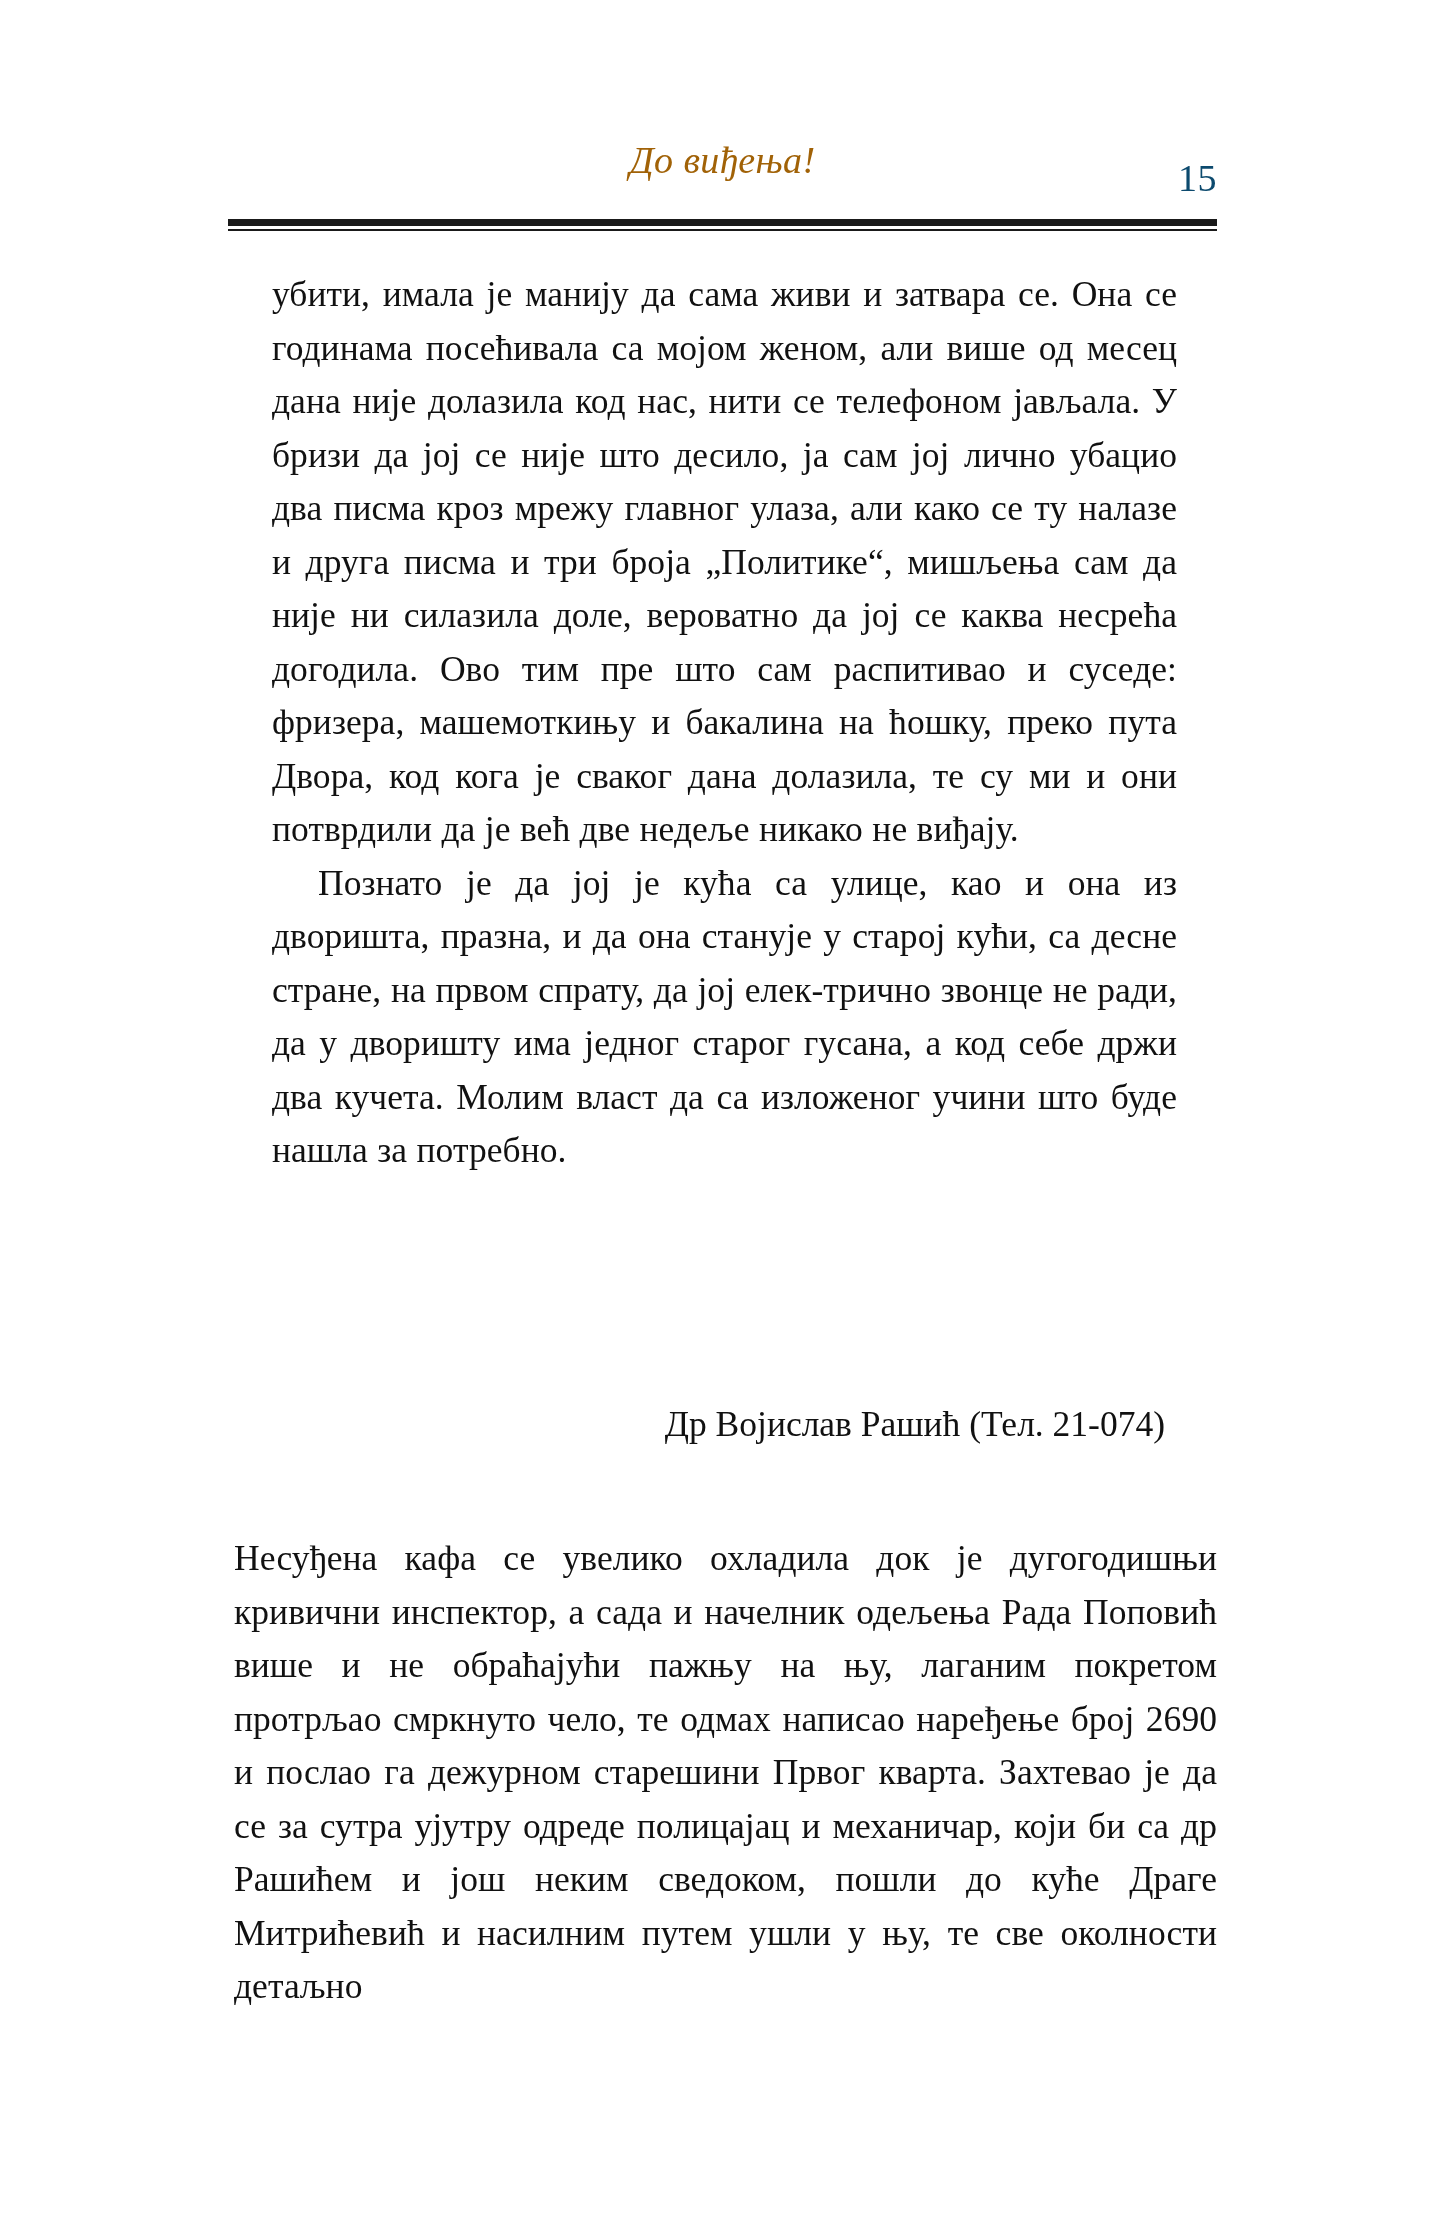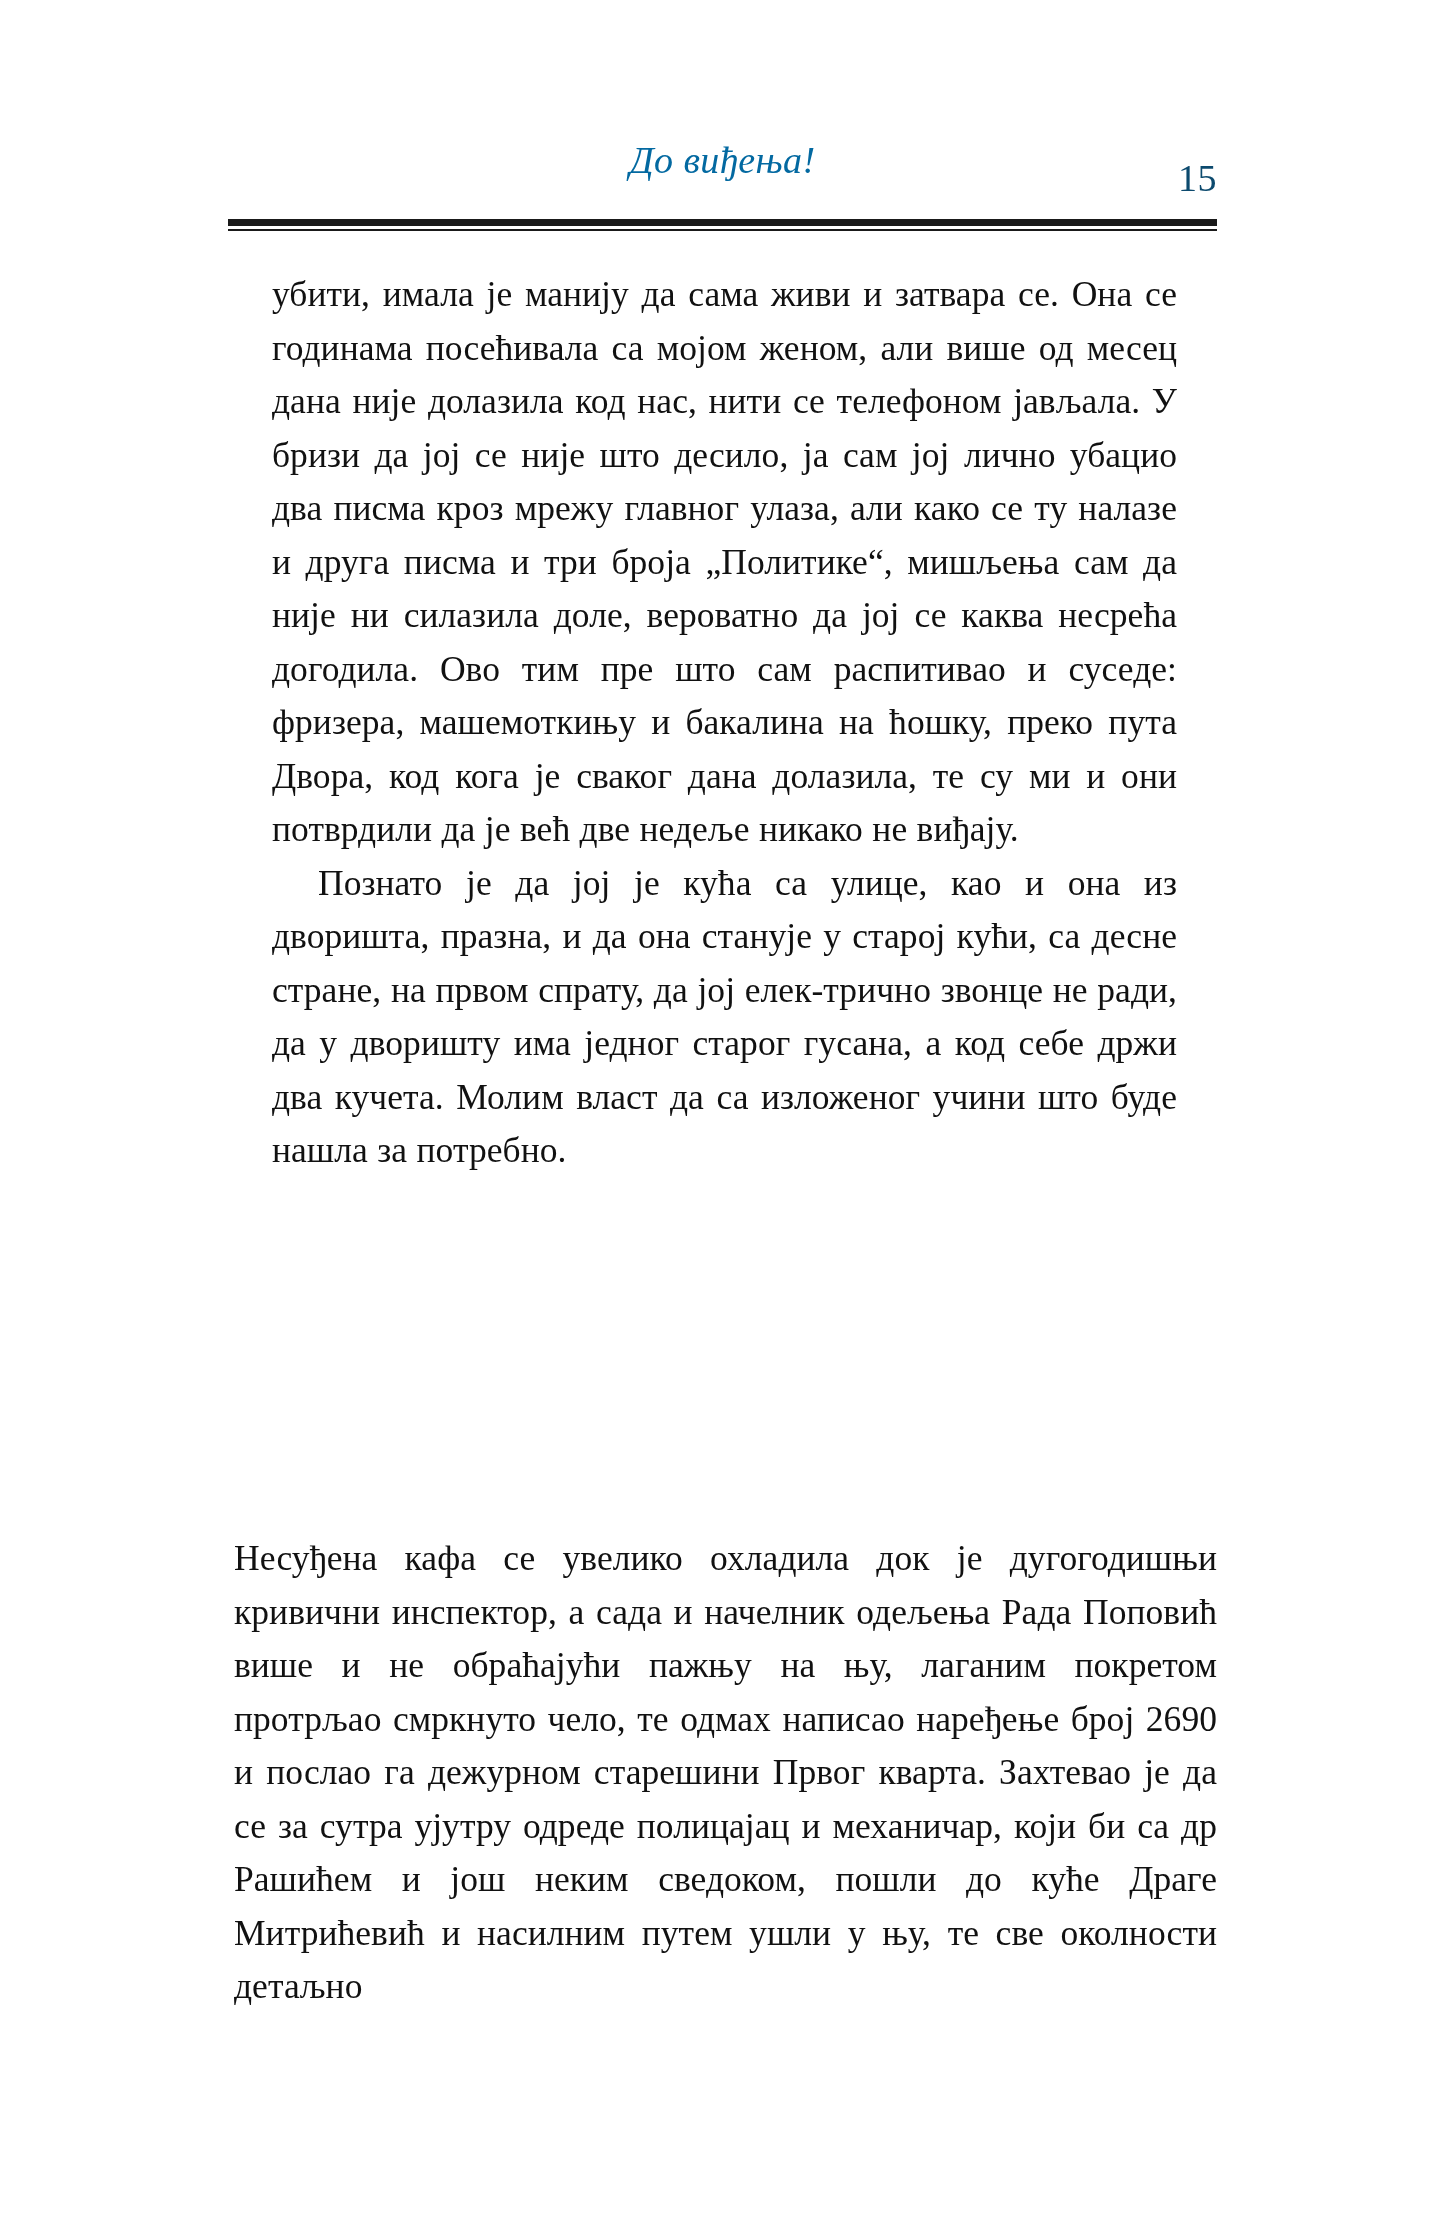--- a/index.html
+++ b/index.html
@@ -32,21 +32,21 @@
     top: 138px;
     height: 62px;
     display: flex;
     align-items: baseline;
     justify-content: center;
   }
   .running-head-title {
     font-style: italic;
     font-size: 38px;
     letter-spacing: 0.4px;
-    color: #0369a1;
+    color: #a16207;
     white-space: nowrap;
   }
   .running-head-folio {
     position: absolute;
     right: 0;
     bottom: 0;
     font-size: 38px;
     font-style: normal;
     color: #0c4a6e;
     letter-spacing: 0.5px;
@@ -135,18 +135,19 @@
   <div class="head-rule">
     <div class="rule-thick"></div>
     <div class="rule-thin"></div>
   </div>
 
   <div class="letter-block">
     <p>убити, имала је манију да сама живи и затвара се. Она се годинама посећивала са мојом женом, али више од месец дана није долазила код нас, нити се телефоном јављала. У бризи да јој се није што десило, ја сам јој лично убацио два писма кроз мрежу главног улаза, али како се ту налазе и друга писма и три броја „Политике“, мишљења сам да није ни силазила доле, вероватно да јој се каква несрећа догодила. Ово тим пре што сам распитивао и суседе: фризера, машемоткињу и бакалина на ћошку, преко пута Двора, код кога је сваког дана долазила, те су ми и они потврдили да је већ две недеље никако не виђају.</p>
     <p class="indent">Познато је да јој је кућа са улице, као и она из дворишта, празна, и да она станује у старој кући, са десне стране, на првом спрату, да јој елек-трично звонце не ради, да у дворишту има једног старог гусана, а код себе држи два кучета. Молим власт да са изложеног учини што буде нашла за потребно.</p>
   </div>
 
+  <div class="signature">Др Војислав Рашић (Тел. 21-074)</div>
 
   <div class="narration-block">
     <p>Несуђена кафа се увелико охладила док је дугогодишњи кривични инспектор, а сада и начелник одељења Рада Поповић више и не обраћајући пажњу на њу, лаганим покретом протрљао смркнуто чело, те одмах написао наређење број 2690 и послао га дежурном старешини Првог кварта. Захтевао је да се за сутра ујутру одреде полицајац и механичар, који би са др Рашићем и још неким сведоком, пошли до куће Драге Митрићевић и насилним путем ушли у њу, те све околности детаљно</p>
   </div>
 
 </div>
 
 </body></html>

